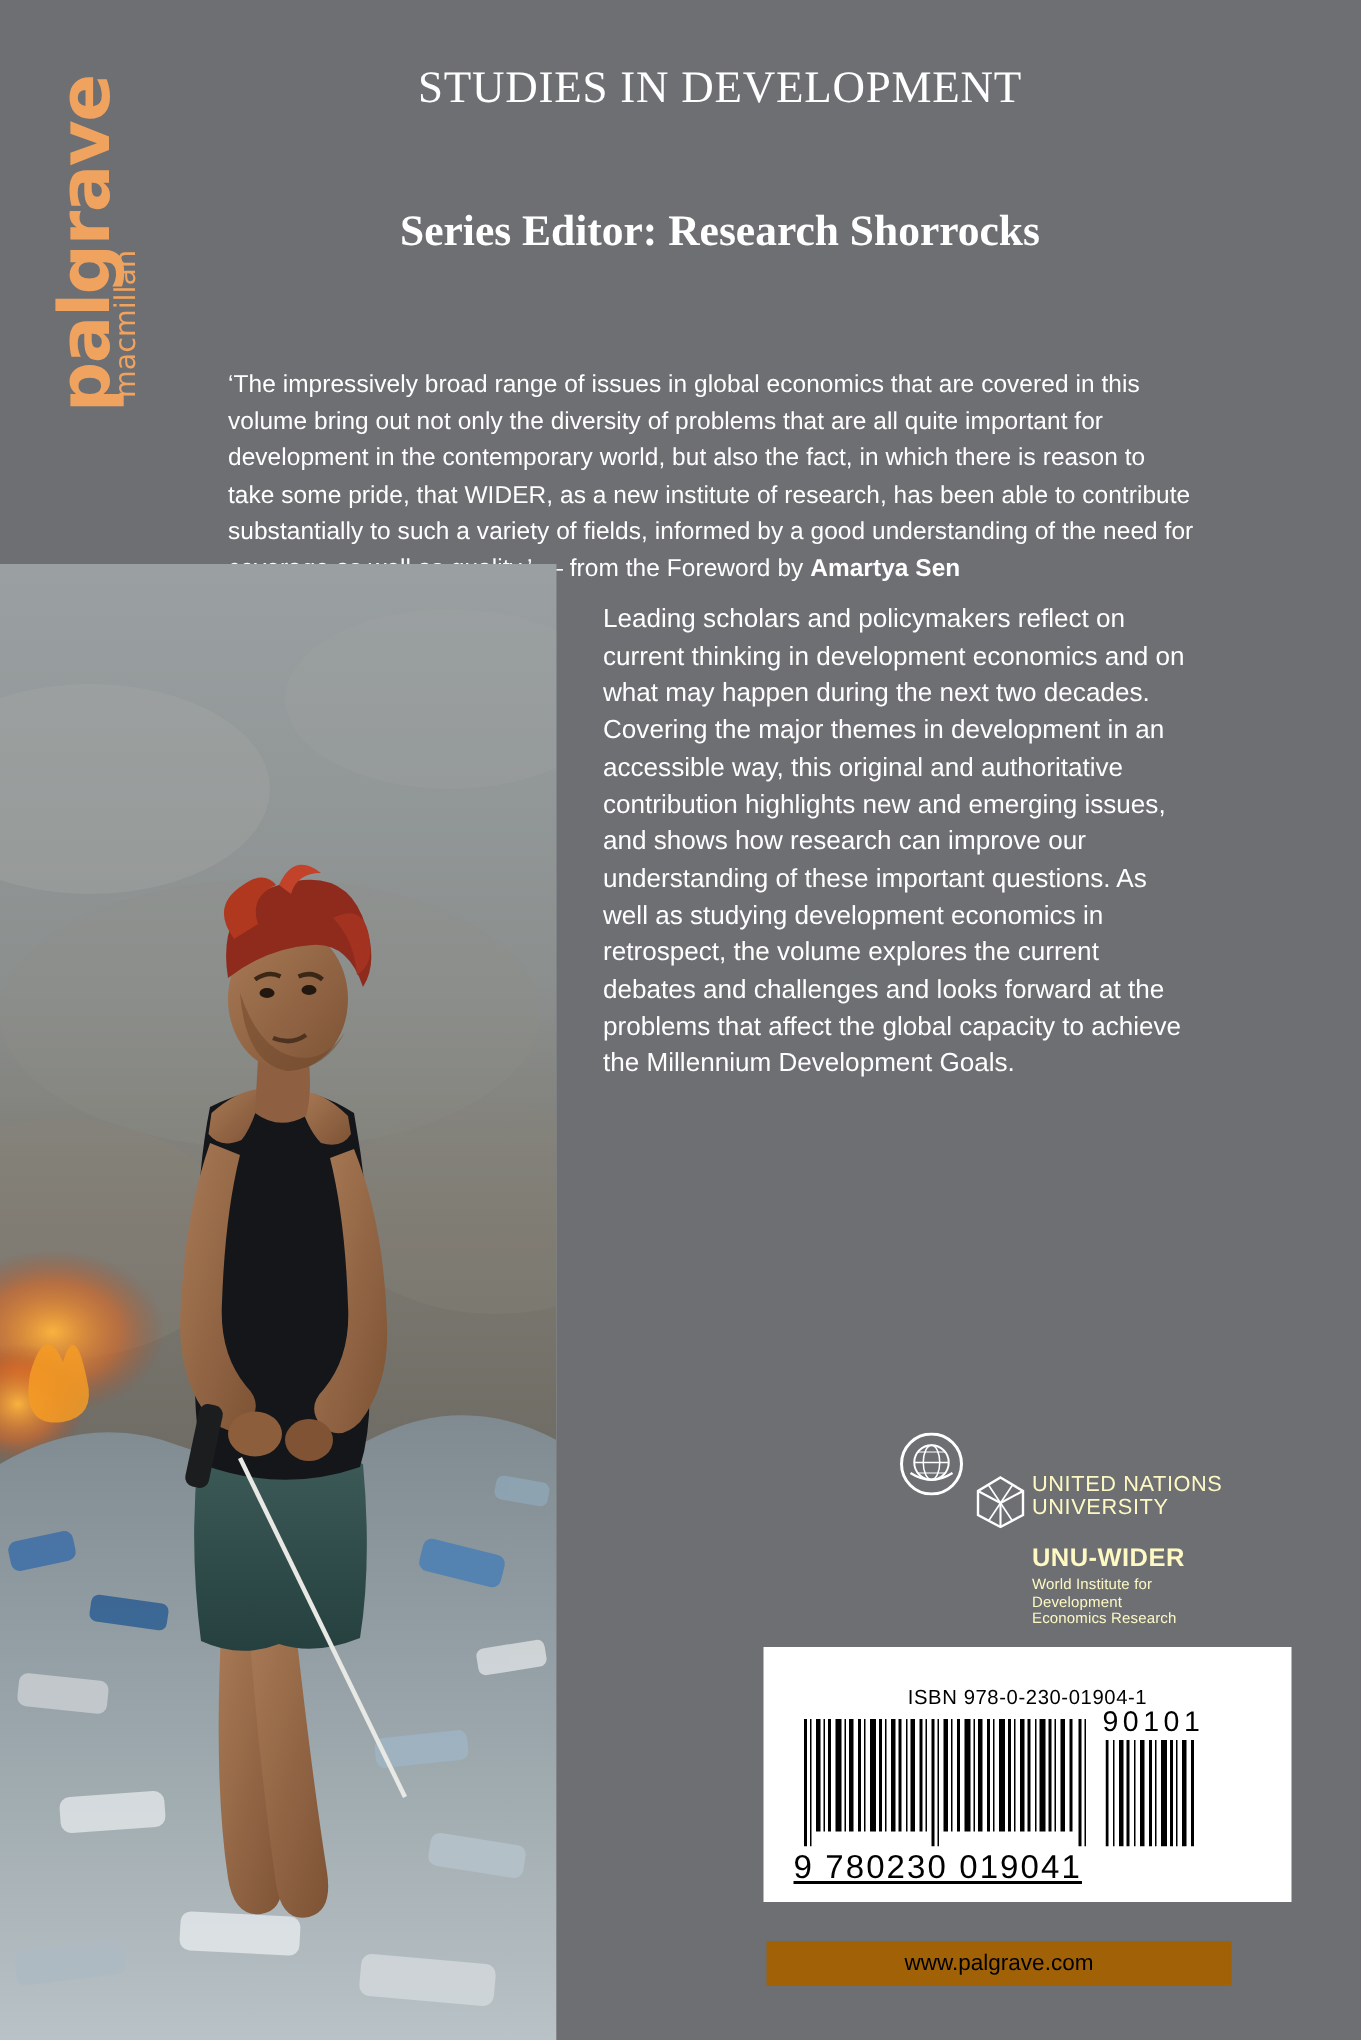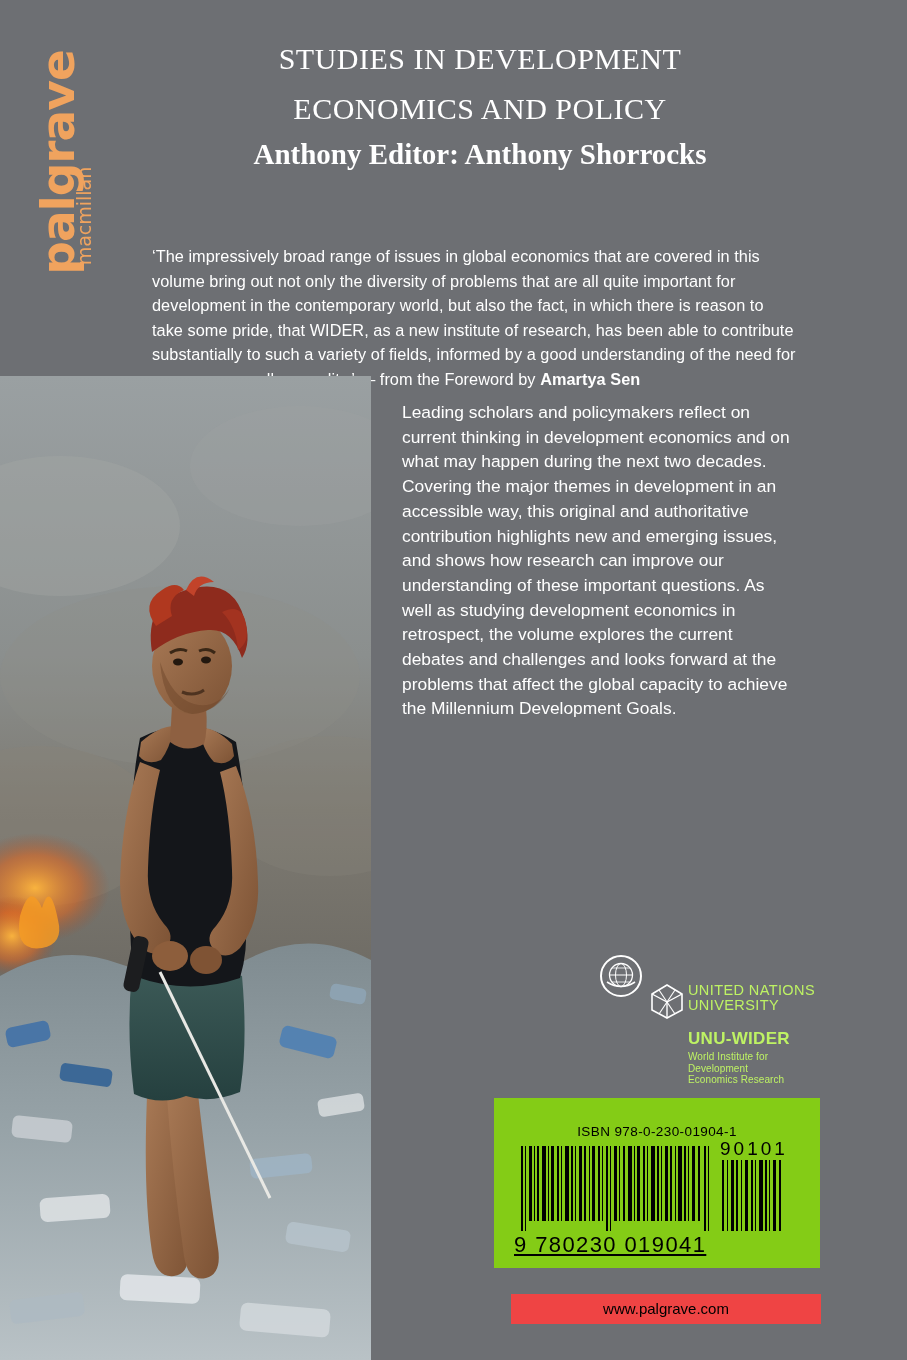--- a/index.html
+++ b/index.html
@@ -115,21 +115,21 @@
     margin-top: 24px;
   }
 
   
   .unu-block {
     position: absolute;
     left: 600px;
     top: 955px;
     width: 230px;
     height: 125px;
-    color: #bef264;
+    color: #fef9c3;
   }
   .un-emblem {
     position: absolute;
     left: 0px;
     top: 0px;
     width: 42px;
     height: 42px;
   }
   .unu-cube {
     position: absolute;
@@ -159,25 +159,25 @@
     left: 88px;
     top: 96px;
     font-size: 10px;
     line-height: 11.5px;
     letter-spacing: 0.1px;
   }
 
   
   .barcode-box {
     position: absolute;
-    left: 494px;
+    left: 509px;
     top: 1098px;
-    width: 326px;
+    width: 352px;
     height: 170px;
-    background: #84cc16;
+    background: #ffffff;
   }
   .isbn-text {
     position: absolute;
     left: 0;
     top: 26px;
     width: 100%;
     text-align: center;
     color: #000000;
     font-size: 13.5px;
     letter-spacing: 0.4px;
@@ -217,40 +217,39 @@
     text-decoration: underline;
   }
 
   
   .website {
     position: absolute;
     left: 511px;
     top: 1294px;
     width: 310px;
     height: 30px;
-    background: #ef4444;
+    background: #a16207;
     color: #000000;
     font-size: 15px;
     text-align: center;
     line-height: 30px;
   }
 </style>
 </head>
 <body>
 
 <div class="logo-block">
   <div class="logo-palgrave">palgrave</div>
   <div class="logo-macmillan">macmillan</div>
 </div>
 
 <div class="series-title">
   <div>STUDIES IN DEVELOPMENT</div>
-  <div>ECONOMICS AND POLICY</div>
-</div>
-<div class="series-editor">Anthony Editor: Anthony Shorrocks</div>
+</div>
+<div class="series-editor">Series Editor: Research Shorrocks</div>
 
 <div class="quote">
   <span>‘The impressively broad range of issues in global economics that are covered in this volume bring out not only the diversity of problems that are all quite important for development in the contemporary world, but also the fact, in which there is reason to take some pride, that WIDER, as a new institute of research, has been able to contribute substantially to such a variety of fields, informed by a good understanding of the need for coverage as well as quality.’ — from the Foreword by </span><b>Amartya Sen</b>
 </div>
 
 <div class="photo">
   <svg width="371" height="984" viewBox="0 0 371 984" xmlns="http://www.w3.org/2000/svg">
     <defs>
       <linearGradient id="sky" x1="0" y1="0" x2="0" y2="1">
         <stop offset="0%" stop-color="#9aa0a2"></stop>

